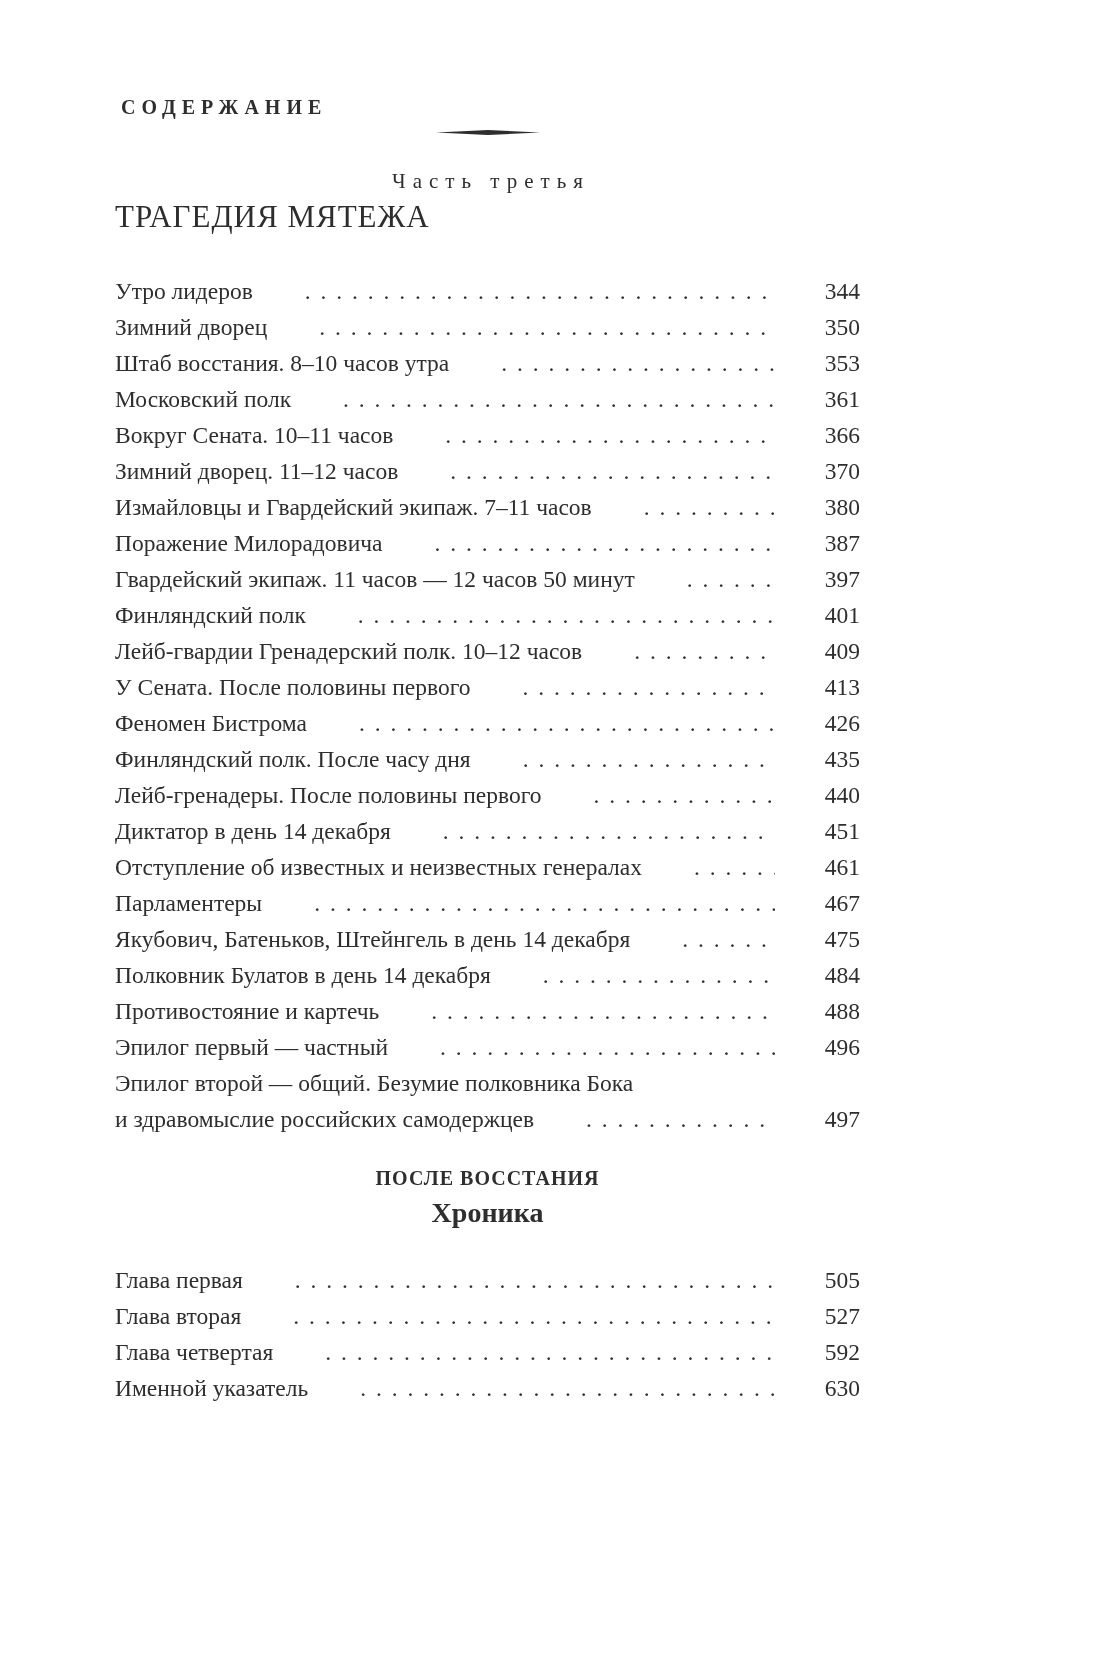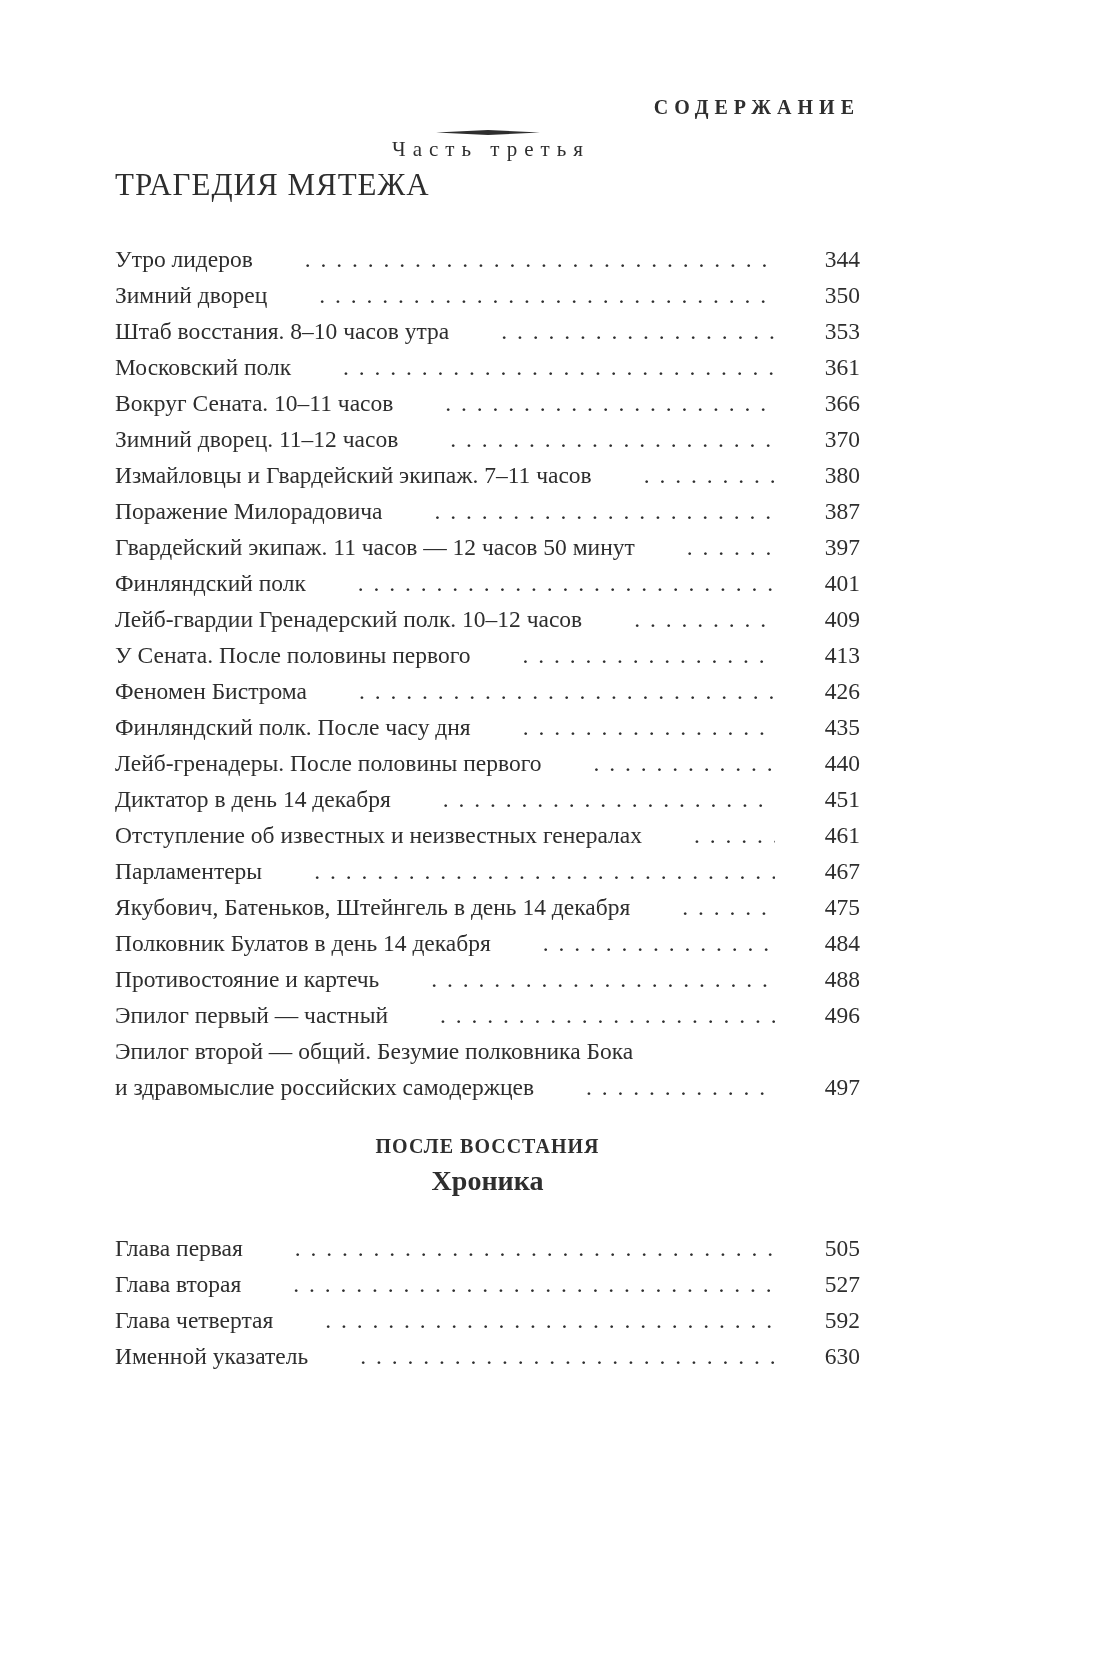--- a/index.html
+++ b/index.html
@@ -12,35 +12,36 @@
     font-family: "Liberation Serif", "DejaVu Serif", serif;
     color: #2e2e2e;
     -webkit-font-smoothing: antialiased;
   }
   .page {
     width: 745px;
     margin-left: 115px;
     padding-top: 96px;
   }
   .contents-header {
-    text-align: right;
+    text-align: left;
     font-weight: bold;
     font-size: 20px;
     letter-spacing: 6px;
     text-indent: 6px; 
   }
   .divider {
     display: block;
     margin: 9px auto 0 auto;
   }
   .part-kicker {
     text-align: center;
     font-size: 21px;
     letter-spacing: 7px;
     text-indent: 7px;
+    margin-top: 32px;
   }
   .part-title {
     text-align: left;
     font-size: 31px;
     letter-spacing: 1px;
     margin-top: 5px;
   }
   .toc {
     margin-top: 38px;
     font-size: 23.5px;

